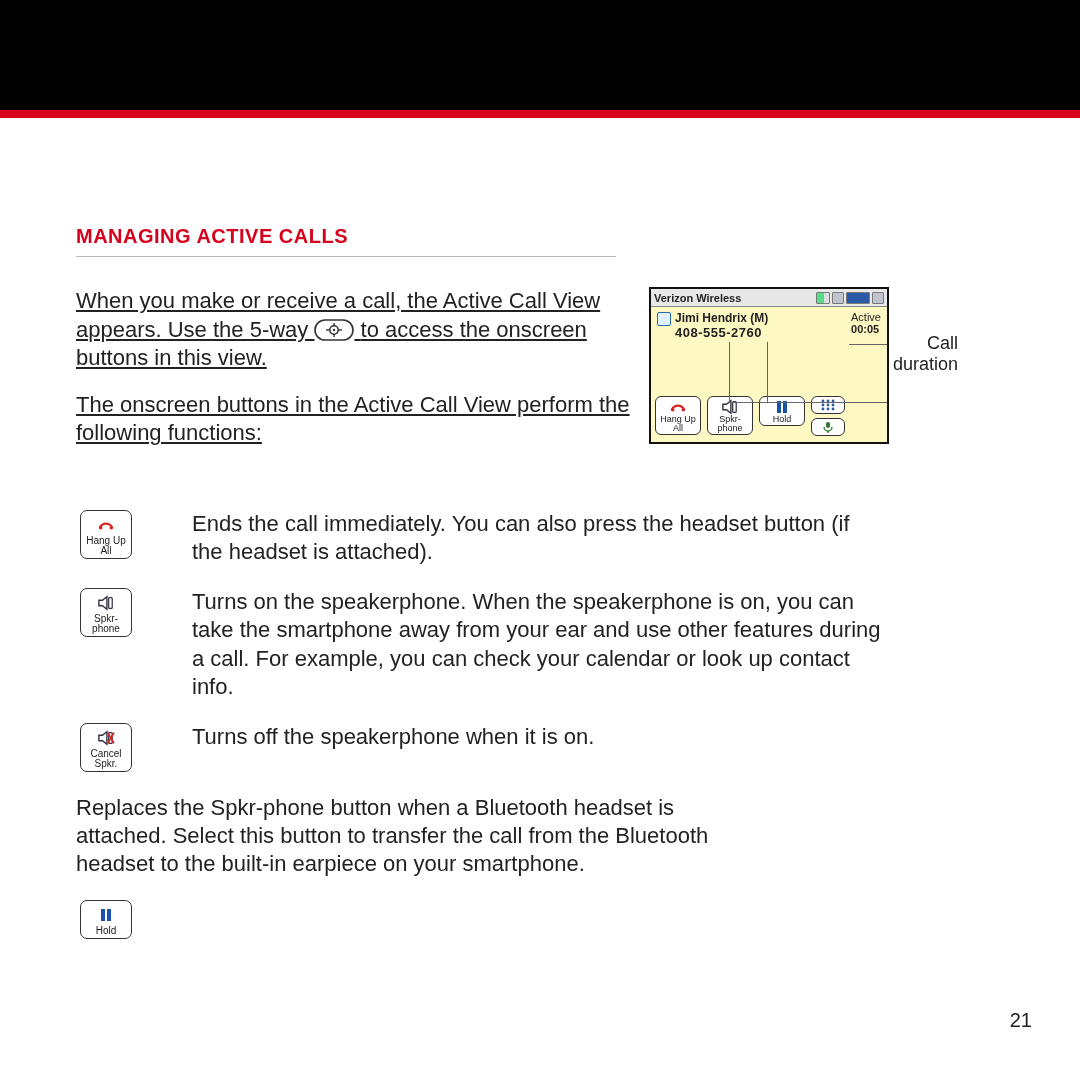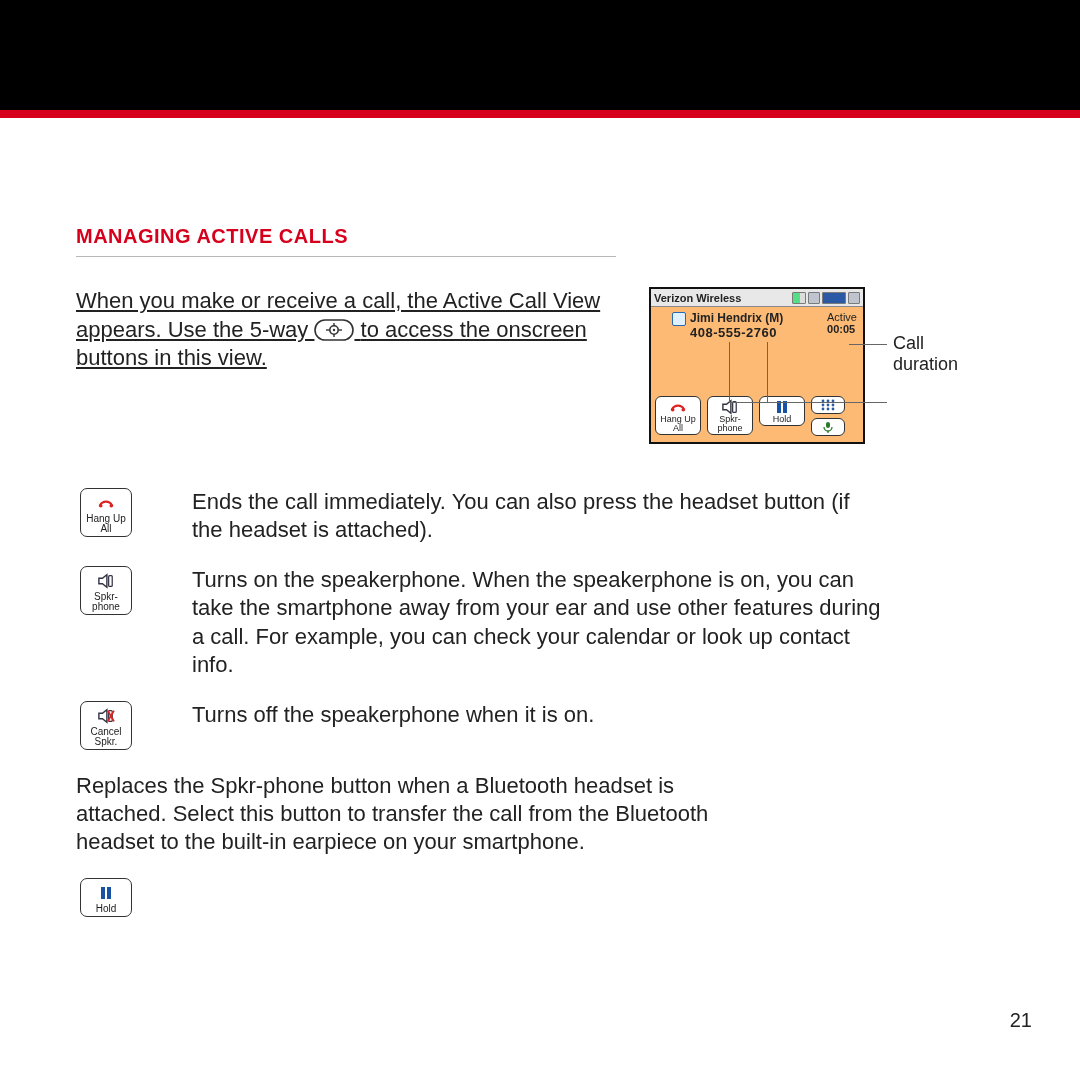--- a/index.html
+++ b/index.html
@@ -55,41 +55,41 @@
     align-items: center;
     justify-content: center;
     width: 40px; height: 22px;
     vertical-align: -4px;
   }
   .nav-icon svg { width: 40px; height: 22px; }
 
   
   .shot-wrap { position: relative; }
   .shot {
-    width: 216px;
+    width: 240px;
     border: 2px solid #111;
-    background: #fdba74;
+    background: #fef9c3;
     font-family: Tahoma, Verdana, sans-serif;
     font-size: 11px;
   }
   .shot .titlebar {
     display: flex;
     align-items: center;
     height: 18px;
     background: #e8e8e8;
     border-bottom: 1px solid #888;
     padding: 0 3px;
     gap: 2px;
   }
   .shot .titlebar .carrier { font-weight: 700; flex: 1; font-size:11px; }
   .tb-ic { width: 14px; height: 12px; background: #bfc4cf; border:1px solid #7a7a7a; border-radius:1px; }
   .tb-ic.sig { background: linear-gradient(90deg,#5d8 0 60%, #ddd 0); }
   .tb-ic.bt { width:12px; }
   .tb-ic.batt { width:12px; }
-  .shot-body { padding: 4px 6px 2px; margin-left: 15px; }
+  .shot-body { padding: 4px 6px 2px; }
   .caller-row { display: flex; justify-content: space-between; align-items: flex-start; }
   .caller-left { display:flex; gap:4px; align-items:flex-start; }
   .caller-ic { width:14px; height:14px; border:1px solid #2a68b0; background:#dff0ff; border-radius:2px; margin-top:1px;}
   .caller-name { font-weight:700; font-size:12px; }
   .caller-num  { font-weight:700; font-size:13px; letter-spacing:0.5px; }
   .caller-right { text-align:left; font-size:11px; line-height:1.1; }
   .btnrow { display:flex; gap:6px; padding: 54px 4px 6px; align-items:flex-start; }
   .mini-btn {
     width: 46px;
     border: 1.5px solid #333;
@@ -153,20 +153,21 @@
             <circle cx="20" cy="11" r="4.2" fill="none" stroke="#333" stroke-width="1.6"></circle>
             <circle cx="20" cy="11" r="1.2" fill="#333"></circle>
             <line x1="20" y1="4" x2="20" y2="7" stroke="#333" stroke-width="1.4"></line>
             <line x1="20" y1="15" x2="20" y2="18" stroke="#333" stroke-width="1.4"></line>
             <line x1="12" y1="11" x2="15" y2="11" stroke="#333" stroke-width="1.4"></line>
             <line x1="25" y1="11" x2="28" y2="11" stroke="#333" stroke-width="1.4"></line>
           </svg>
         </span>
         <span> to access the onscreen buttons in this view.</span>
       </p>
+      <p>The onscreen buttons in the Active Call View perform the following functions:</p>
     </div>
 
     <div class="shot-wrap">
       <div class="shot">
         <div class="titlebar">
           <span class="carrier">Verizon Wireless</span>
           <span class="tb-ic sig"></span>
           <span class="tb-ic bt"></span>
           <span class="tb-ic" style="background:#2b59a6;width:24px;"></span>
           <span class="tb-ic batt"></span>
@@ -236,21 +237,21 @@
                   <rect x="5" y="1" width="4" height="6" rx="2" fill="#2a7a2a"></rect>
                   <path d="M3 6a4 4 0 0 0 8 0" fill="none" stroke="#2a7a2a" stroke-width="1.3"></path>
                   <line x1="7" y1="10" x2="7" y2="12" stroke="#2a7a2a" stroke-width="1.3"></line>
                 </svg>
             </div>
           </div>
         </div>
       </div>
 
       <div class="lead-h" style="top:57px; left:200px; width:38px;"></div>
-      <div class="callout-lbl" style="top:46px; left:244px;">Call duration</div>
+      <div class="callout-lbl" style="top:46px; left:244px;text-align:right;">Call duration</div>
 
       <div class="lead-v" style="top:55px; left:80px; height:60px;"></div>
       <div class="lead-h" style="top:115px; left:80px; width:158px;"></div>
       <div class="lead-v" style="top:55px; left:118px; height:60px;"></div>
     </div>
   </div>
 
   <div class="fn-list">
 
     <div class="fn-row">

